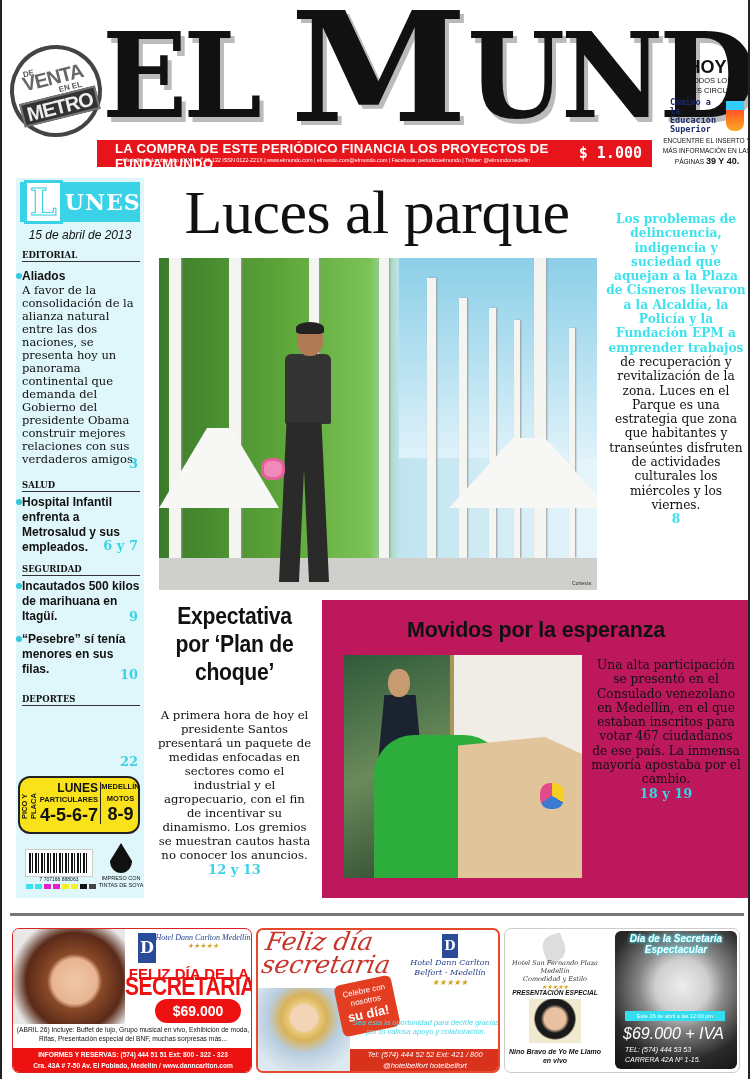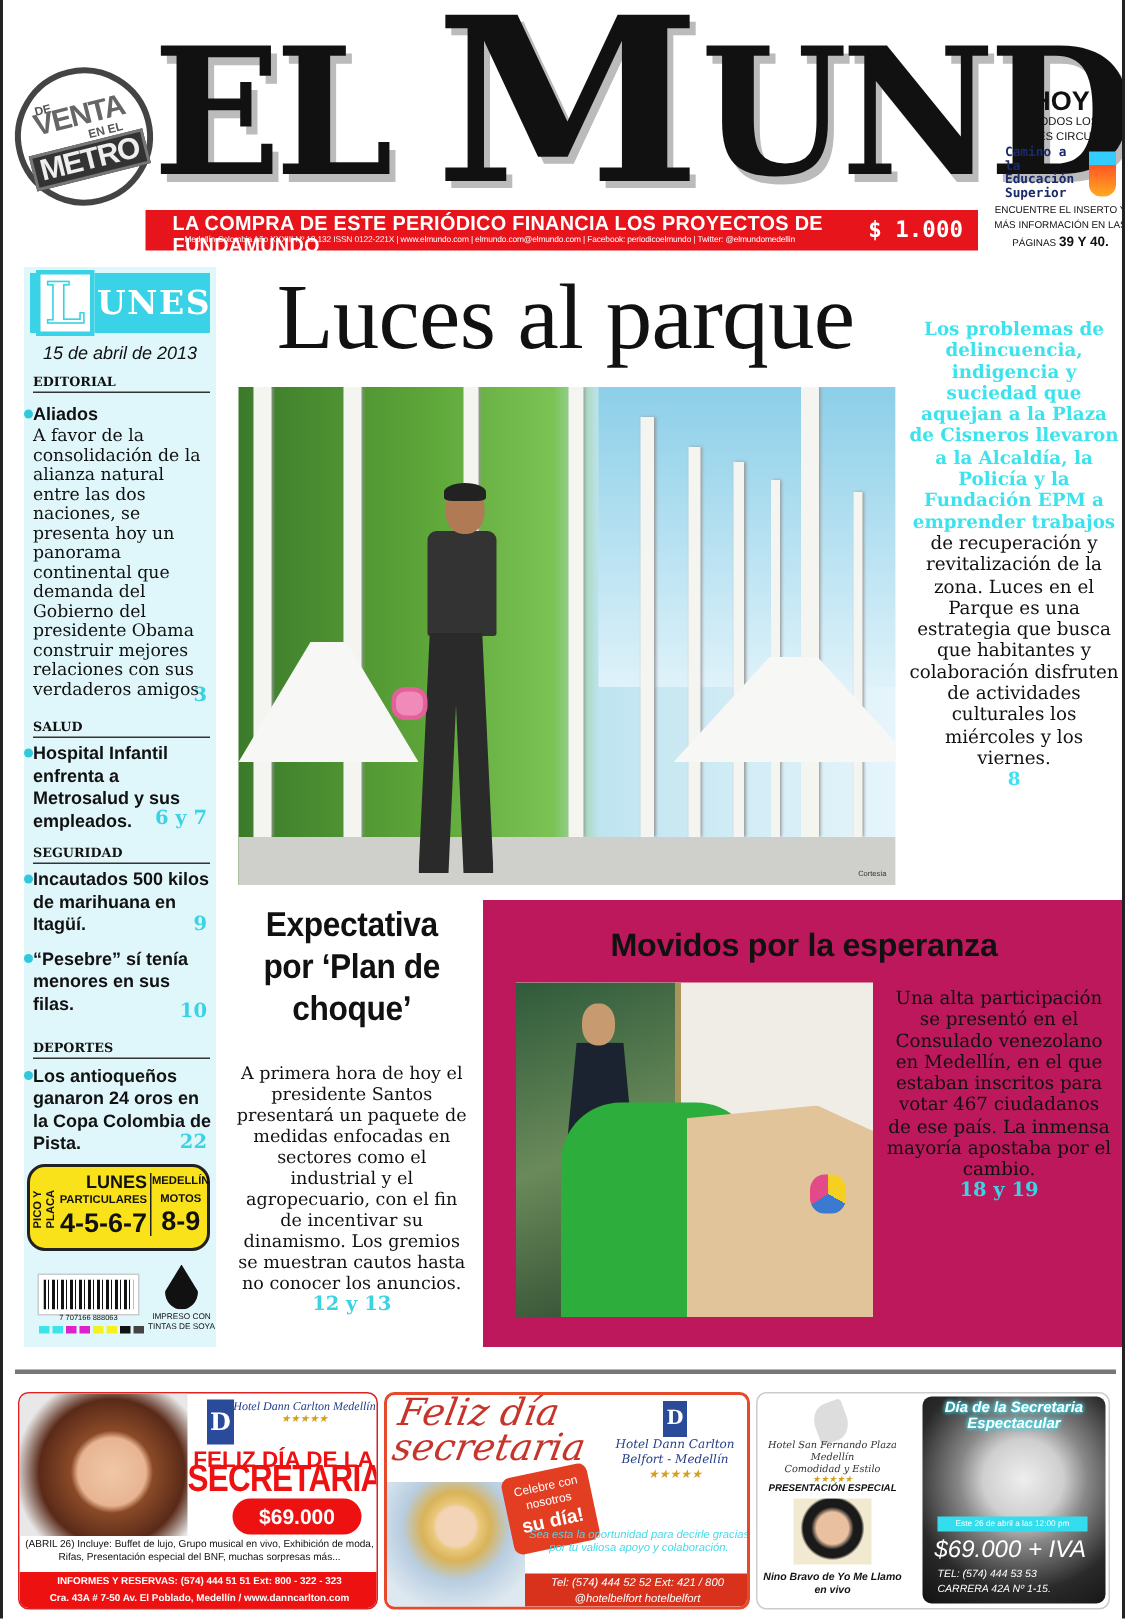--- a/index.html
+++ b/index.html
@@ -181,24 +181,20 @@
   </div>
   <div class="pg" style="top:431px">9</div>
 
   <div class="item" style="top:454px">
     <span class="dot"></span>
     <div>“Pesebre” sí tenía menores en sus filas.</div>
   </div>
   <div class="pg" style="top:489px">10</div>
 
   <div class="sec" style="top:516px">DEPORTES</div>
-  <div class="item" style="top:532px">
-    <span class="dot"></span>
-    <div>Los antioqueños ganaron 24 oros en la Copa Colombia de Pista.</div>
-  </div>
   <div class="pg" style="top:576px">22</div>
 
   <div class="abs pico">
     <div class="side">PICO Y PLACA</div>
     <div class="c1">
       <div class="t1">LUNES</div>
       <div class="t2">PARTICULARES</div>
       <div class="t3">4-5-6-7</div>
     </div>
     <div class="c2">
@@ -242,21 +238,21 @@
   <div class="person">
     <div class="torso"></div>
     <div class="legs"></div>
     <div class="head"></div>
     <div class="hair"></div>
   </div>
   <div class="diabolo"></div>
   <div class="credit">Cortesía</div>
 </div>
 <div class="abs lede">
-  <span class="hl">Los problemas de delincuencia, indigencia y suciedad que aquejan a la Plaza de Cisneros llevaron a la Alcaldía, la Policía y la Fundación EPM a emprender trabajos</span><span> de recuperación y revitalización de la zona. Luces en el Parque es una estrategia que busca que habitantes y colaboración disfruten de actividades culturales los miércoles y los viernes.</span>
+  <span class="hl">Los problemas de delincuencia, indigencia y suciedad que aquejan a la Plaza de Cisneros llevaron a la Alcaldía, la Policía y la Fundación EPM a emprender trabajos</span><span> de recuperación y revitalización de la zona. Luces en el Parque es una estrategia que zona que habitantes y transeúntes disfruten de actividades culturales los miércoles y los viernes.</span>
   <span class="pg8">8</span>
 </div>
 
 <div class="abs story2">
   <h2>Expectativa por ‘Plan de choque’</h2>
   <p>A primera hora de hoy el presidente Santos presentará un paquete de medidas enfocadas en sectores como el industrial y el agropecuario, con el fin de incentivar su dinamismo. Los gremios se muestran cautos hasta no conocer los anuncios.</p>
   <span class="pg">12 y 13</span>
 </div>
 
 <div class="abs story3">

